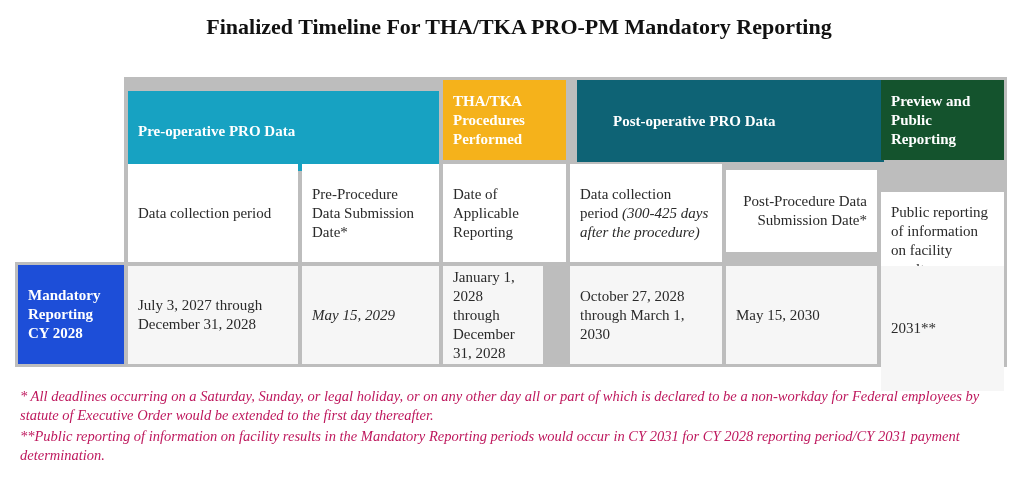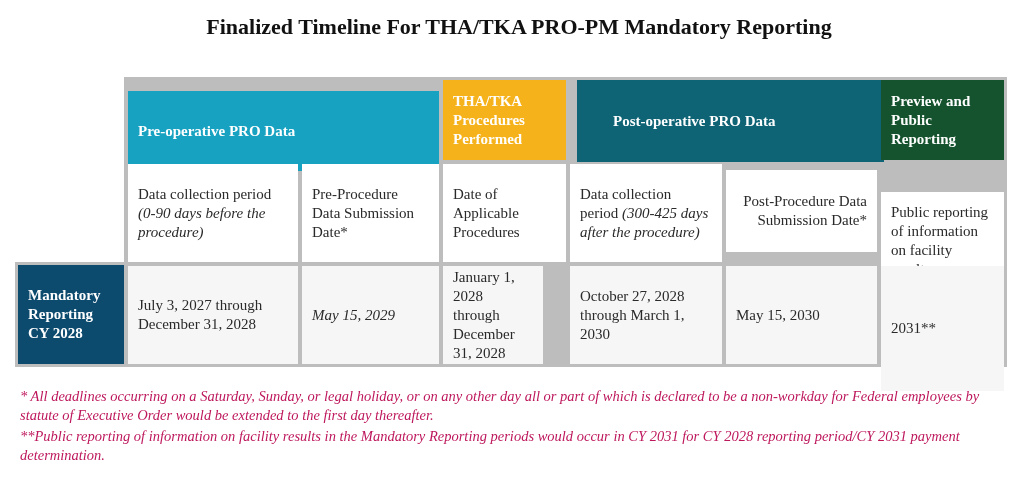--- a/index.html
+++ b/index.html
@@ -23,21 +23,21 @@
       display: flex; align-items: center;
       font-family: "Liberation Serif", serif; font-size: 15px; line-height: 19px;
     }
     .hdr { color: #fff; font-weight: bold; font-size: 15px; line-height: 19px; }
     .pre { background: #17a2c2; }
     .proc { background: #f5b21b; }
     .post { background: #0e6375; }
     .prev { background: #14532d; }
     .sub { background: #ffffff; color: #2a2a2a; }
     .dat { background: #f6f6f6; color: #2a2a2a; }
-    .rowlabel { background: #0c4a6e; color: #fff; font-weight: bold; font-size: 15px; line-height: 19px; }
+    .rowlabel { background: #1d4ed8; color: #fff; font-weight: bold; font-size: 15px; line-height: 19px; }
     .it { font-style: italic; }
     .foot {
       position: absolute; left: 20px; width: 1000px;
       font-family: "Liberation Serif", serif; font-style: italic; font-size: 14.5px; line-height: 19px; color: #be185d;
     }
   </style>
 </head>
 <body>
 
 <div class="title">Finalized Timeline For THA/TKA PRO-PM Mandatory Reporting</div>
@@ -46,25 +46,24 @@
 <div class="label-bg"></div>
 
 <div class="cell hdr pre" style="left:128px; top:80px; width:311px; height:80px;margin-top:11px;">Pre-operative PRO Data</div>
 <div class="cell hdr proc" style="left:443px; top:80px; width:123px; height:80px;">THA/TKA Procedures Performed</div>
 <div class="cell hdr post" style="left:577px; top:80px; width:307px; height:82px;padding-left:36px;">Post-operative PRO Data</div>
 <div class="cell hdr prev" style="left:881px; top:80px; width:123px; height:80px;">Preview and Public Reporting</div>
 
 <div class="cell sub" style="left:128px; top:164px; width:170px; height:98px;">
   <div>
     <span>Data collection period</span><br>
-    <span class="it">(0-90 days before the procedure)</span>
   </div>
 </div>
 <div class="cell sub" style="left:302px; top:164px; width:137px; height:98px;">Pre-Procedure Data Submission Date*</div>
-<div class="cell sub" style="left:443px; top:164px; width:123px; height:98px;">Date of Applicable Procedures</div>
+<div class="cell sub" style="left:443px; top:164px; width:123px; height:98px;">Date of Applicable Reporting</div>
 <div class="cell sub" style="left:570px; top:164px; width:152px; height:98px;">
   <div>
     <span>Data collection period</span>
     <span class="it">(300-425 days after the procedure)</span>
   </div>
 </div>
 <div class="cell sub" style="left:726px; top:170px; width:151px; height:82px;text-align:right;">Post-Procedure Data Submission Date*</div>
 <div class="cell sub" style="left:881px; top:164px; width:123px; height:98px;margin-top:28px;">Public reporting of information on facility results</div>
 
 <div class="cell rowlabel" style="left:18px; top:265px; width:106px; height:99px;">Mandatory Reporting CY 2028</div>

